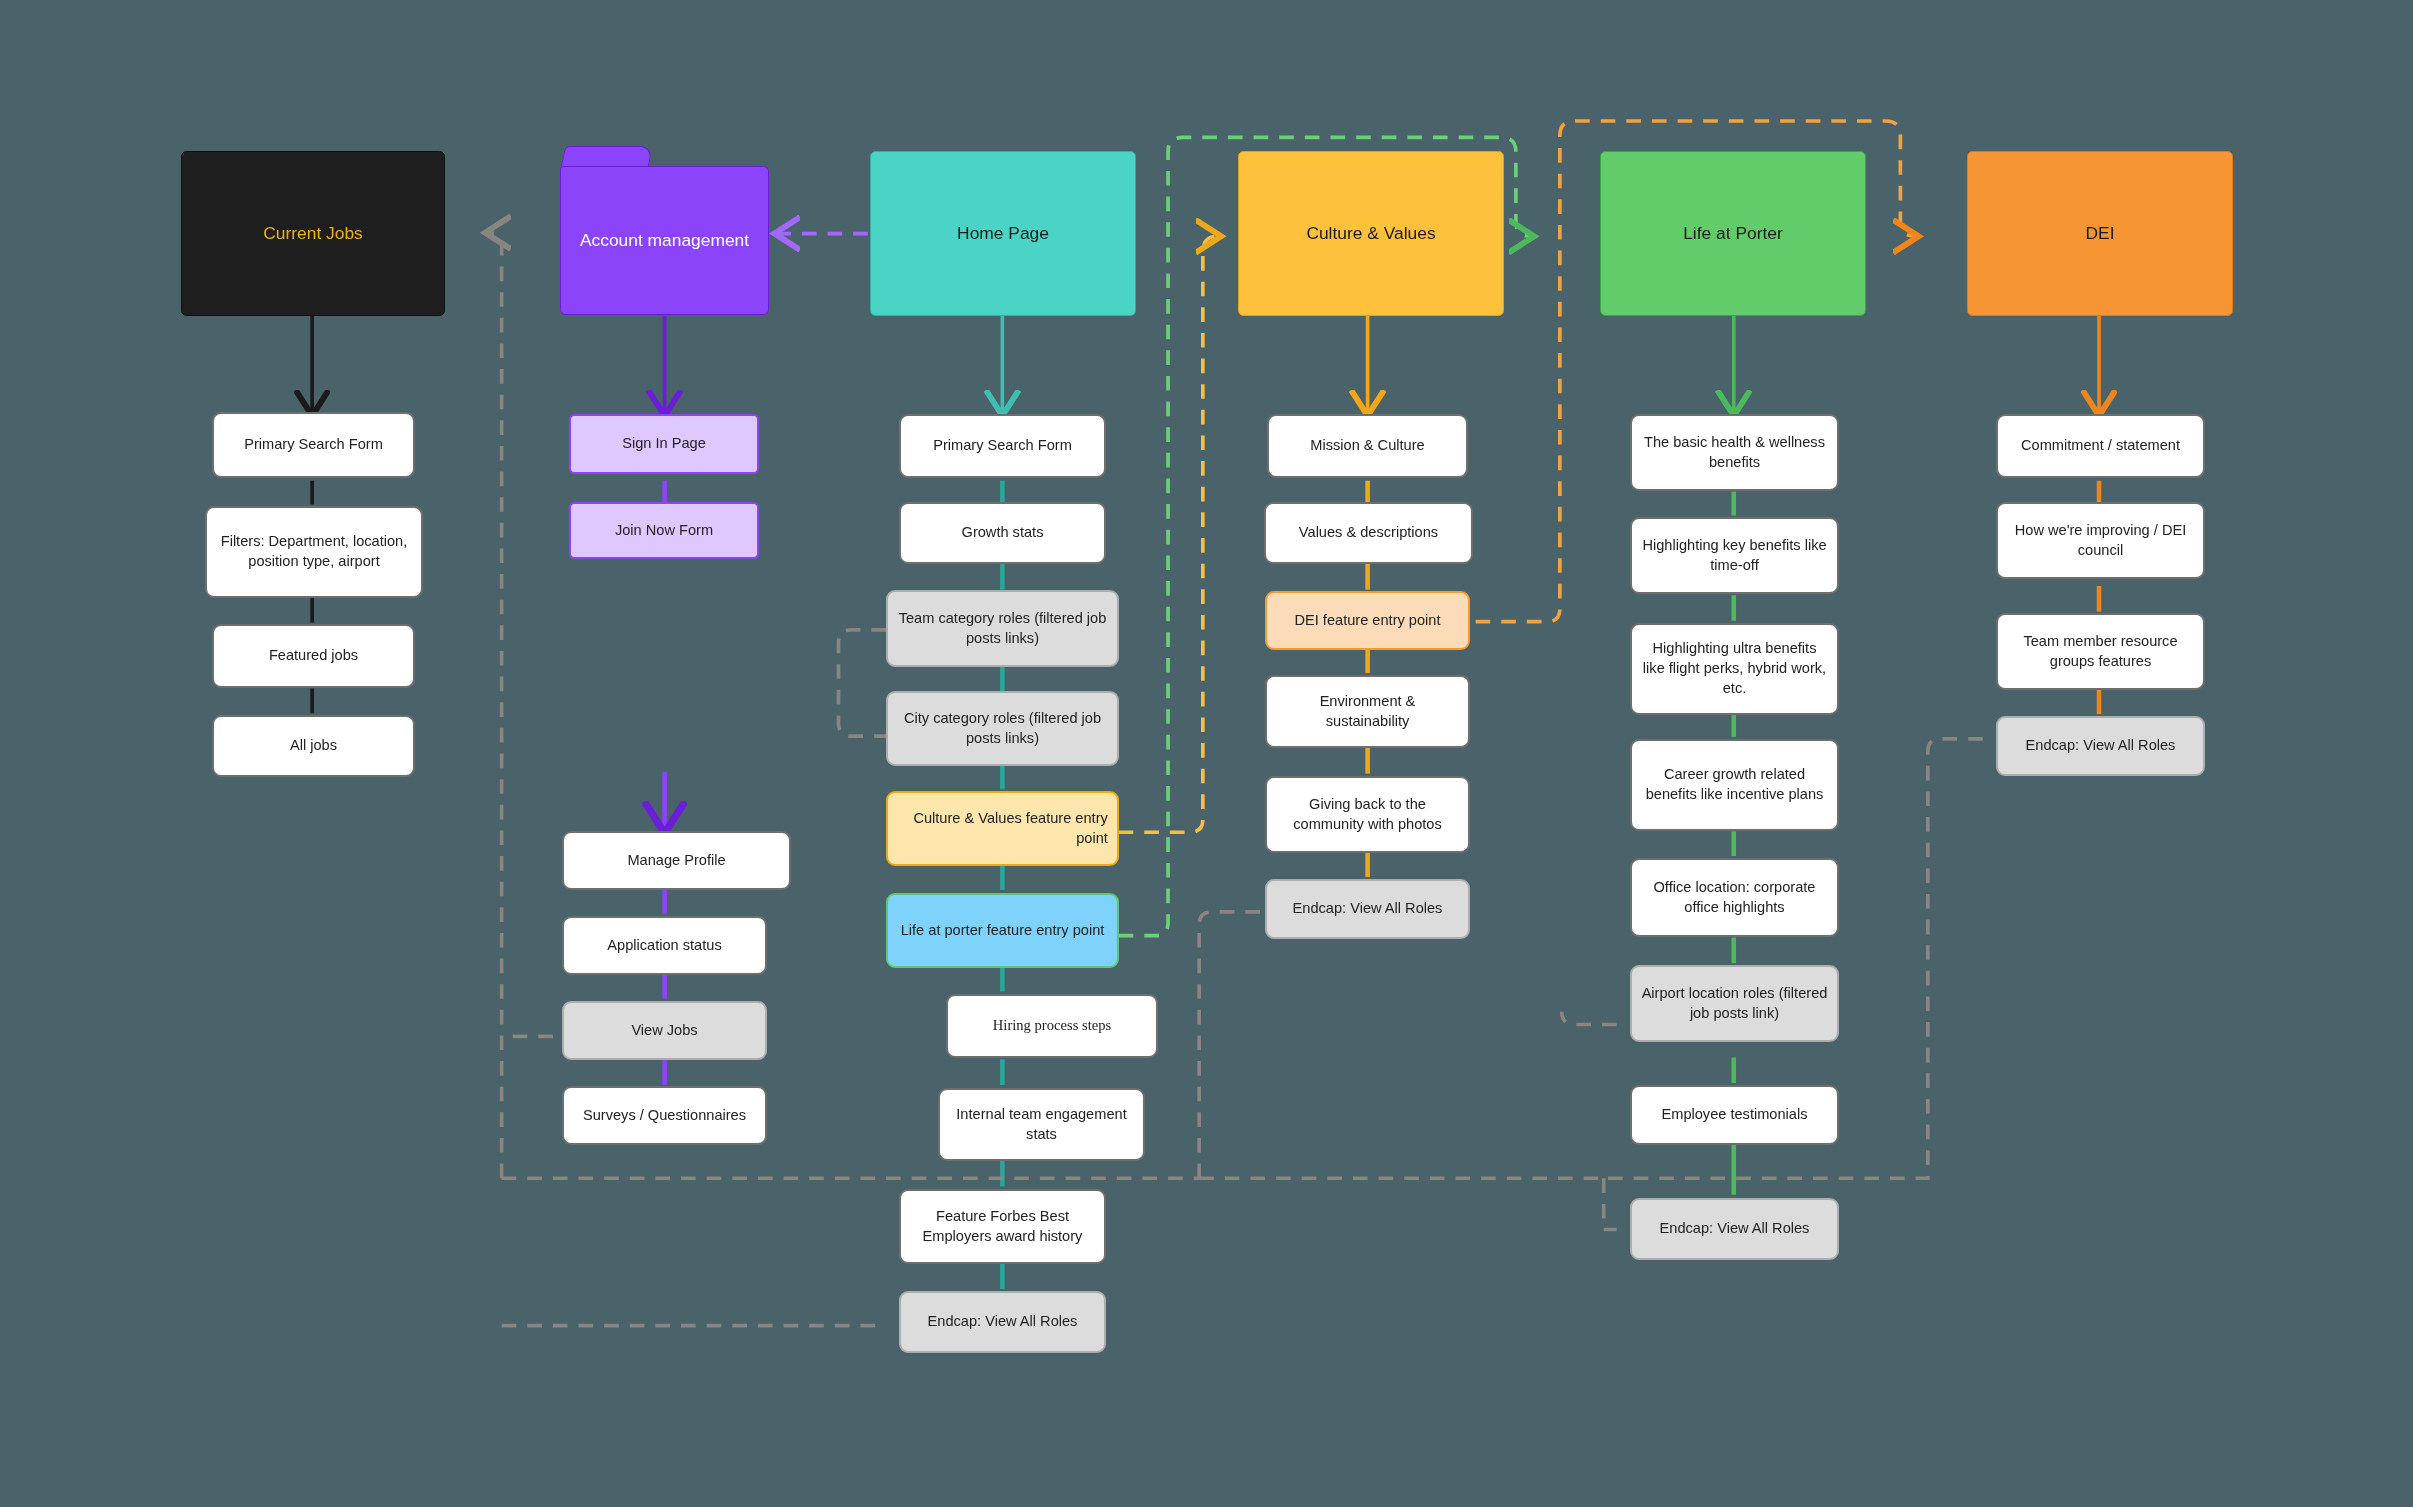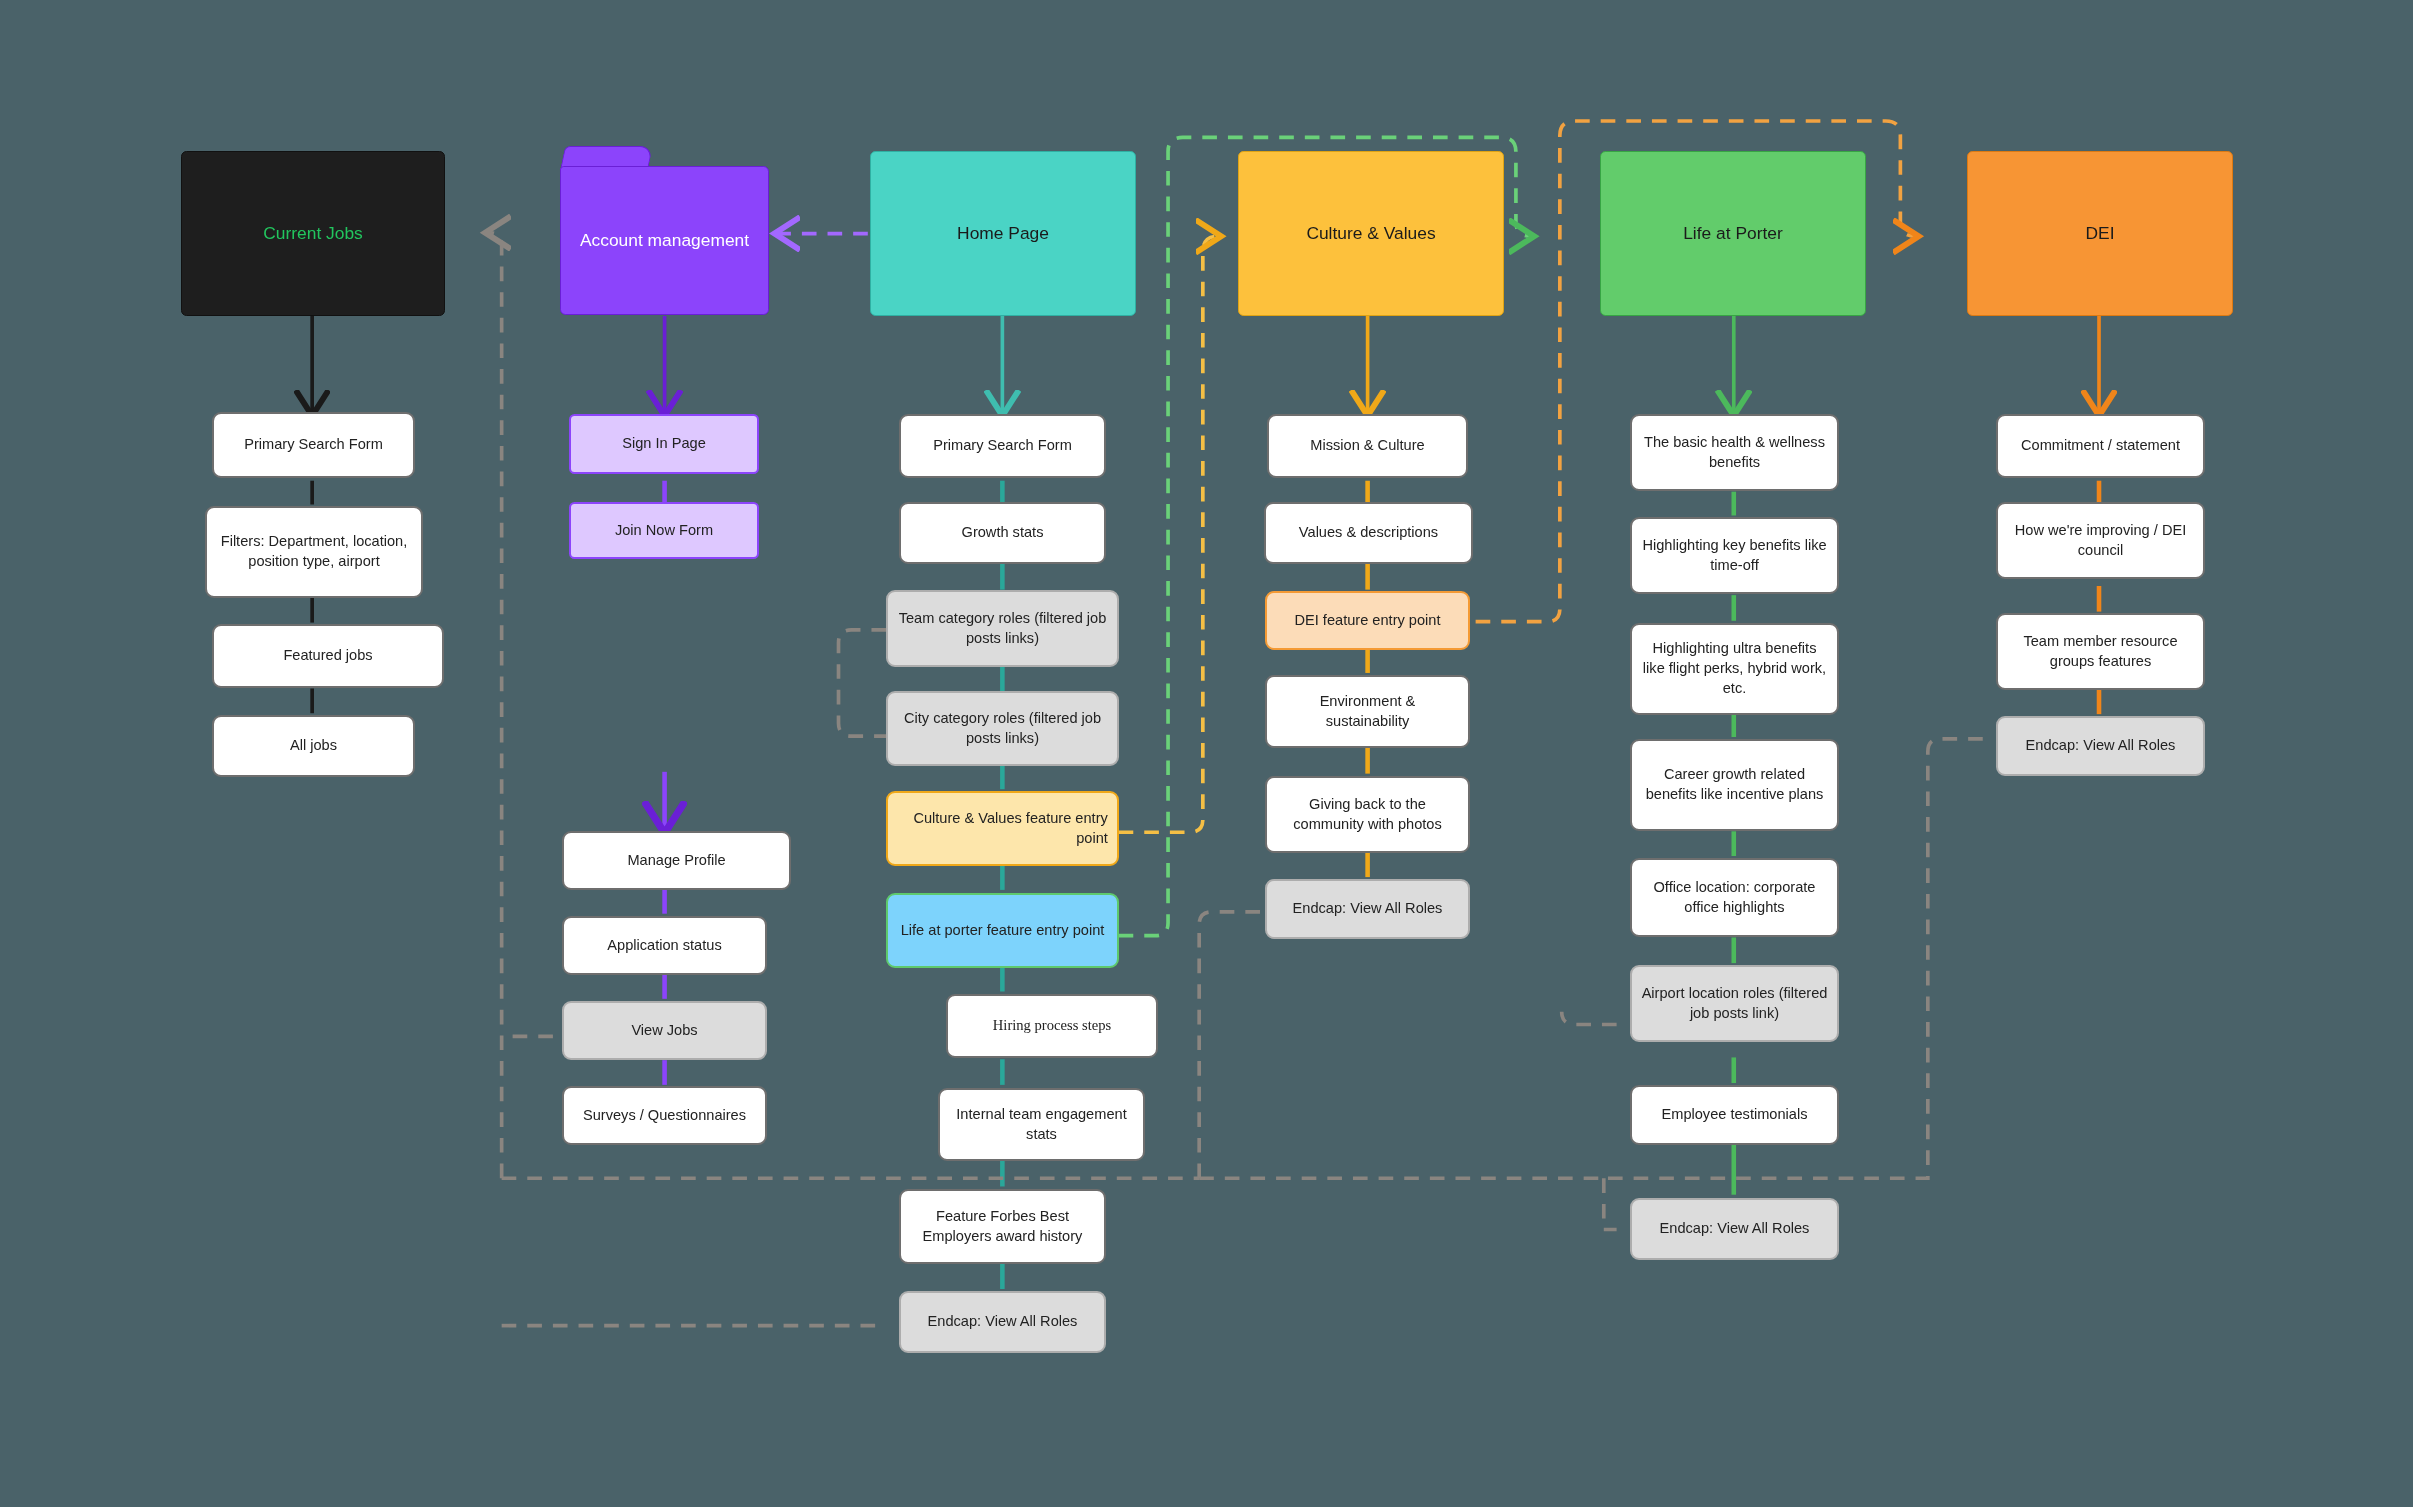--- a/index.html
+++ b/index.html
@@ -5,21 +5,21 @@
   html,body{margin:0;padding:0;background:#4a6269;}
   #canvas{position:relative;width:2413px;height:1507px;background:#4a6269;overflow:hidden;
           font-family:"Liberation Sans","DejaVu Sans",sans-serif;}
   #edges{position:absolute;left:0;top:0;width:2413px;height:1507px;}
   .node{position:absolute;box-sizing:border-box;display:flex;align-items:center;justify-content:center;
         text-align:center;line-height:1.35;}
   .node .lbl{display:block;padding:0 9.2px;}
 
   
   .hero{border-radius:5.5px;font-size:17.4px;color:#1b1b1b;}
-  .hero.dark{background:#1e1e1e;border:1.8px solid #111;color:#22c55e;}
+  .hero.dark{background:#1e1e1e;border:1.8px solid #111;color:#eab308;}
   .hero.teal{background:#4ad4c5;border:1.8px solid #2fb0a3;}
   .hero.amber{background:#fdc13c;border:1.8px solid #e0a313;}
   .hero.green{background:#62cc6b;border:1.8px solid #37a544;}
   .hero.orange{background:#f79534;border:1.8px solid #de7a12;}
 
   
   .folder{position:absolute;}
   .folder .tab{position:absolute;left:0;top:0;width:88px;height:24px;background:#8c44fb;
                border:1.8px solid #6a1fd6;border-bottom:none;border-radius:5.5px 13px 0 0;
                transform:skewX(-12deg);transform-origin:bottom left;box-sizing:border-box;}
@@ -177,21 +177,21 @@
 
   <div class="node hero dark" style="left:181px;top:151px;width:264px;height:165px;">
     <span class="lbl">Current Jobs</span>
   </div>
   <div class="node pill" style="left:212px;top:412px;width:203px;height:66px;">
     <span class="lbl">Primary Search Form</span>
   </div>
   <div class="node pill" style="left:205px;top:506px;width:218px;height:92px;">
     <span class="lbl">Filters: Department, location, position type, airport</span>
   </div>
-  <div class="node pill" style="left:212px;top:624px;width:232px;height:64px;">
+  <div class="node pill" style="left:212px;top:624px;width:203px;height:64px;">
     <span class="lbl">Featured jobs</span>
   </div>
   <div class="node pill" style="left:212px;top:715px;width:203px;height:62px;">
     <span class="lbl">All jobs</span>
   </div>
 
   <div class="folder" style="left:560px;top:146px;width:209px;height:169px;">
     <div class="tab"></div>
     <div class="body">
       <span class="lbl">Account management</span>

